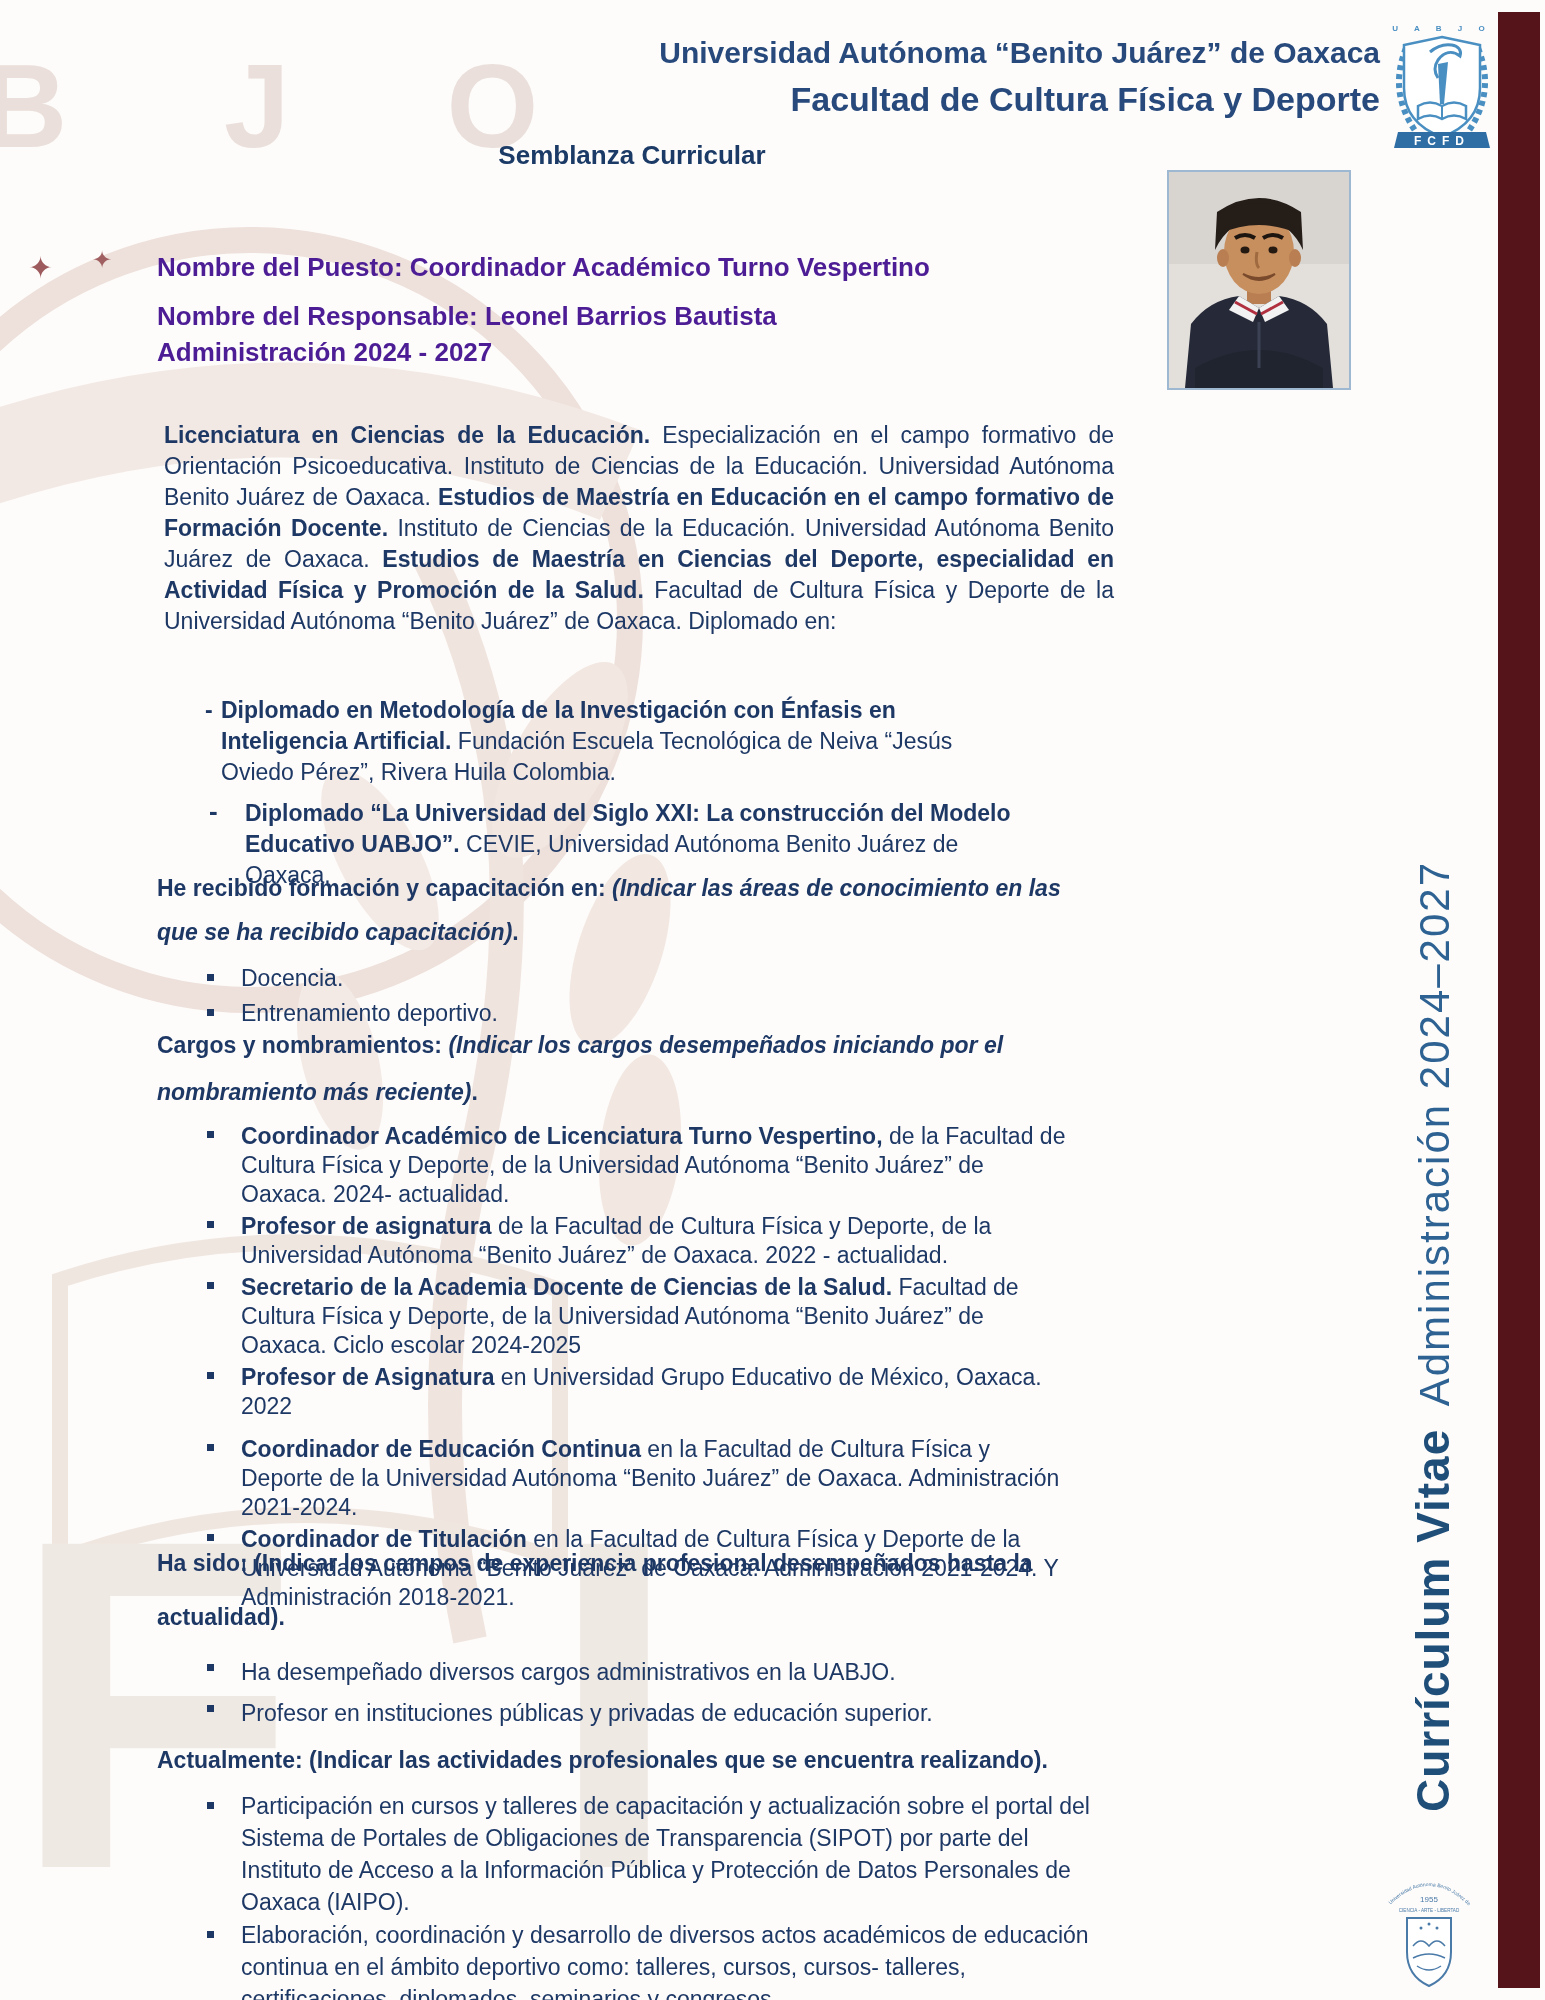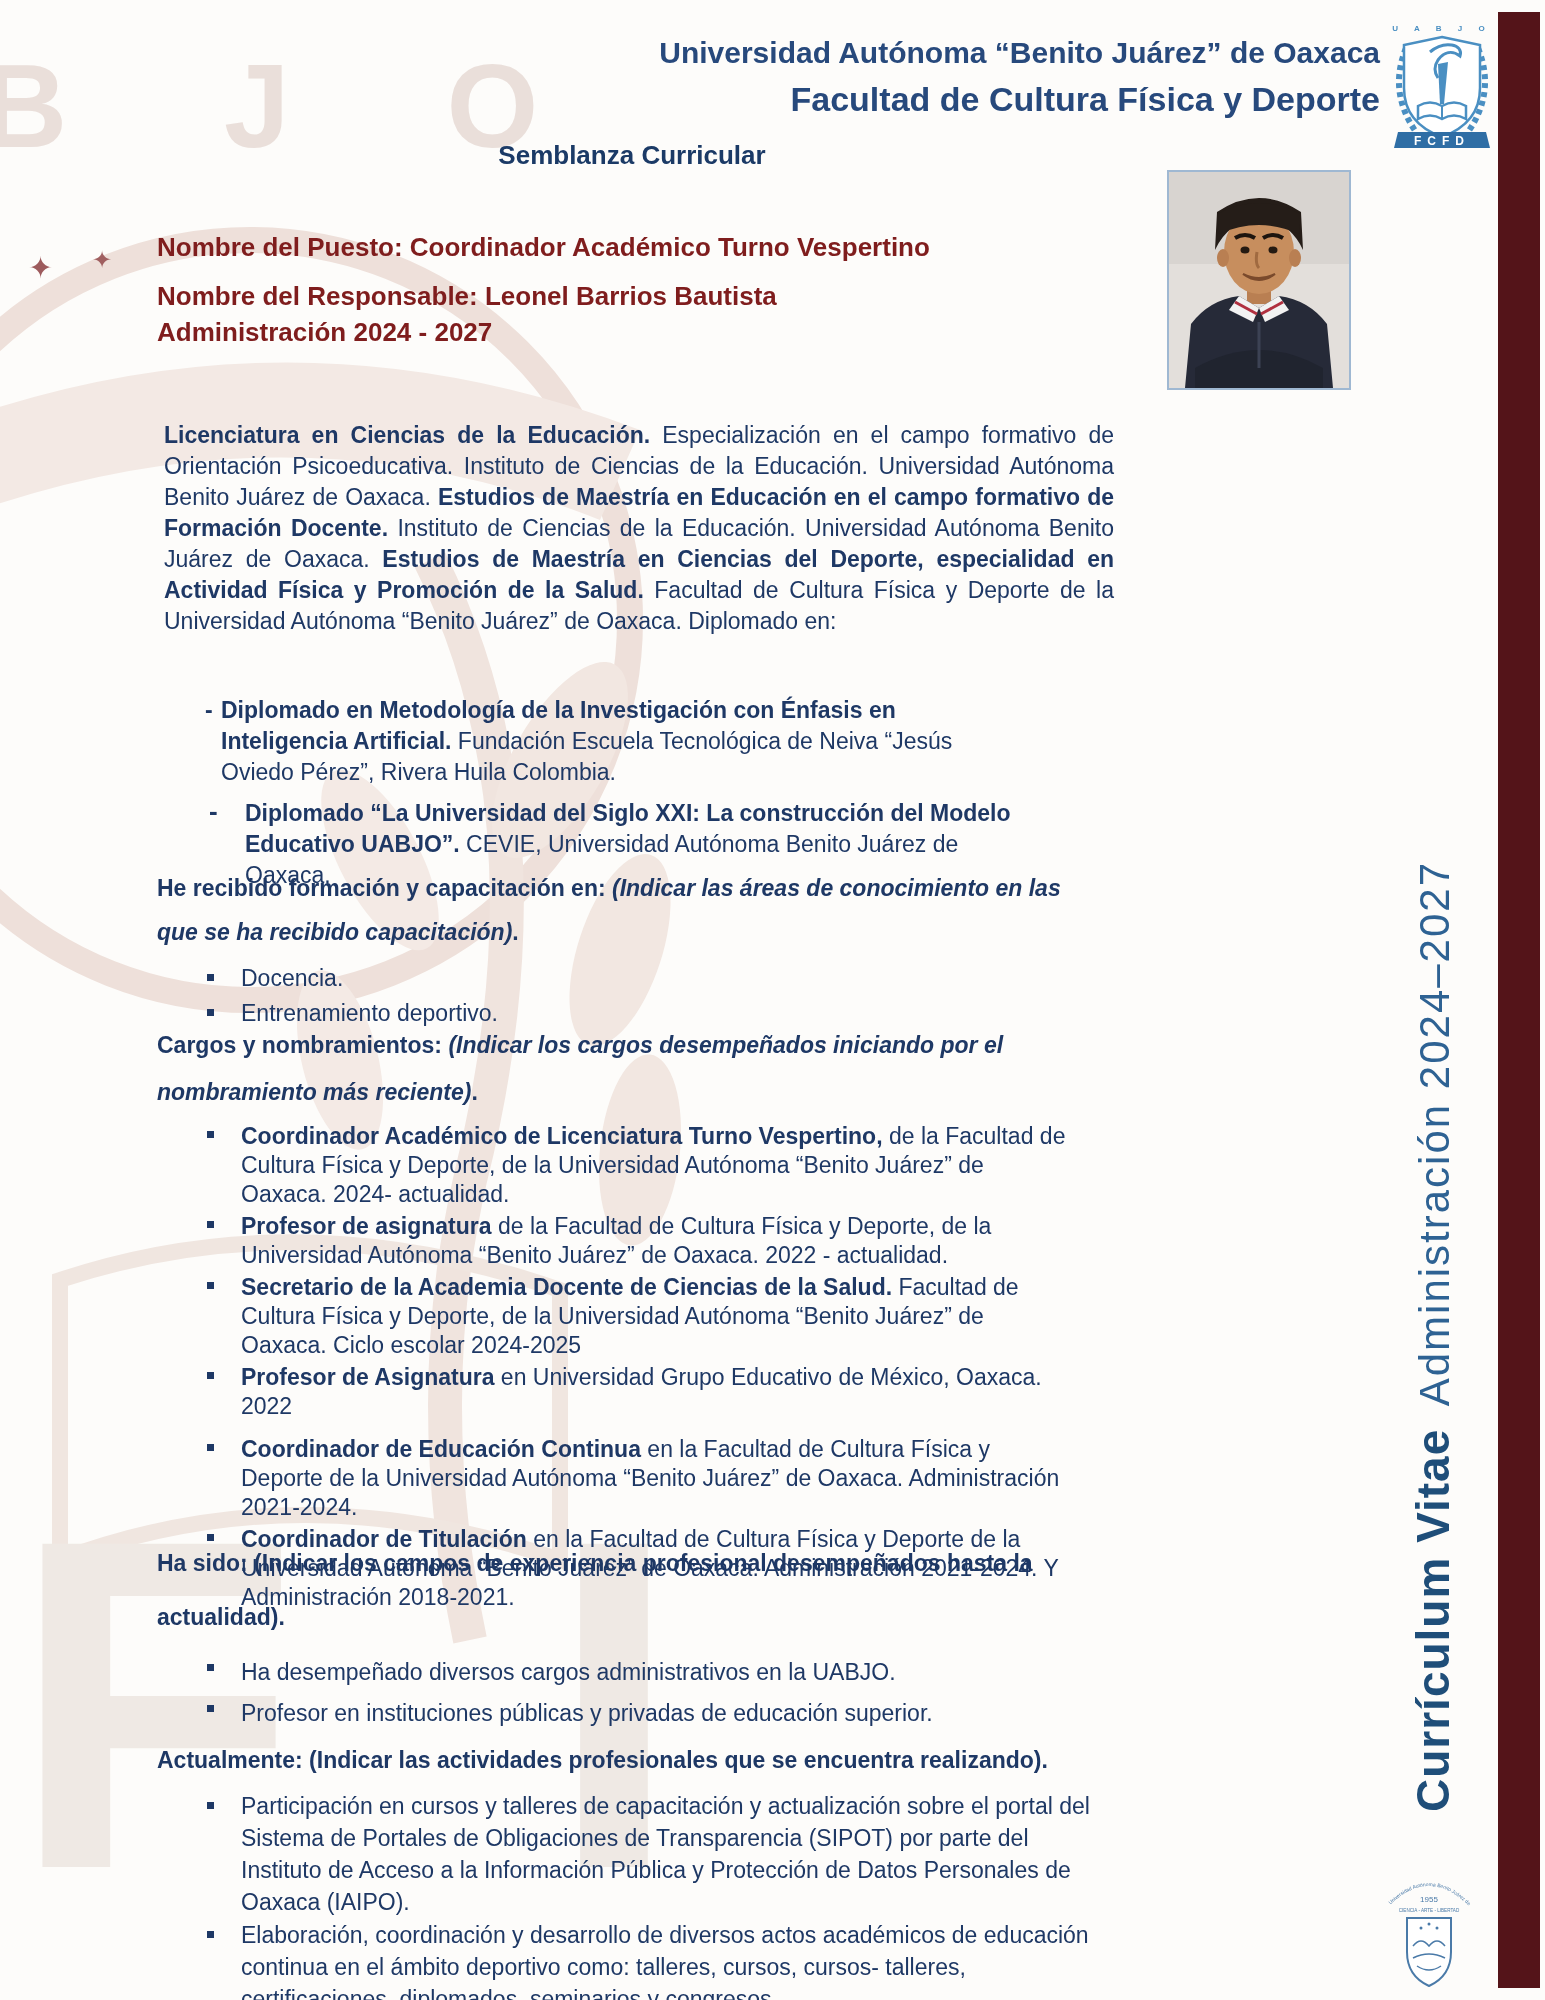--- a/index.html
+++ b/index.html
@@ -21,21 +21,21 @@
   .side .st{font-size:46px;font-weight:700;color:#1f4e79;letter-spacing:1px;}
   .side .ss{font-size:42px;font-weight:400;color:#2e6293;letter-spacing:2px;margin-left:18px;}
   
   .hdr{right:165px;top:38px;text-align:right;color:#27497c;line-height:1.0;}
   .hdr .hl1{font-size:30px;font-weight:700;margin-bottom:14px;}
   .hdr .hl2{font-size:34px;font-weight:700;}
   .fcfd{left:1388px;top:20px;}
   .photo{left:1167px;top:170px;border:2px solid #9fb8d2;box-sizing:content-box;}
   
   .title{left:157px;top:140px;width:950px;text-align:center;font-size:26px;font-weight:700;color:#1b3a66;}
-  .info{left:157px;top:232px;width:1000px;font-size:26px;font-weight:700;color:#7f1d1d;}
+  .info{left:157px;top:252px;width:1000px;font-size:26px;font-weight:700;color:#4c1d95;}
   .info .l1{margin-bottom:18px;}
   .info .l2{margin-bottom:5px;}
   .edu{left:157px;top:413px;width:950px;margin:7px;font-size:23px;line-height:31px;text-align:justify;}
   .b{font-weight:700;}
   .i{font-style:italic;}
   .diplomas{left:205px;top:695px;width:810px;font-size:23px;line-height:31px;}
   .dip{position:relative;}
   .d1{padding-left:16px;}
   .d1 .dash{position:absolute;left:0;top:0;font-weight:700;}
   .d2{padding-left:40px;margin-top:10px;}

